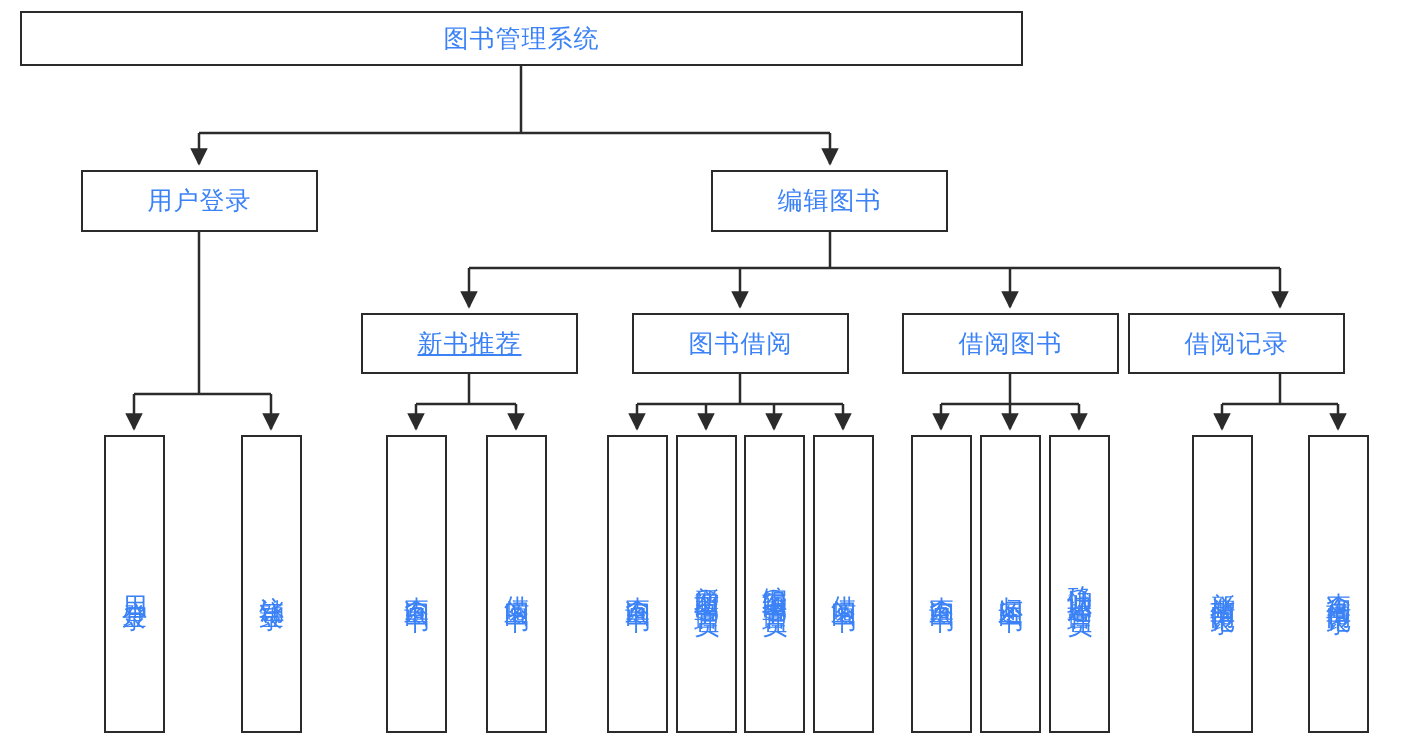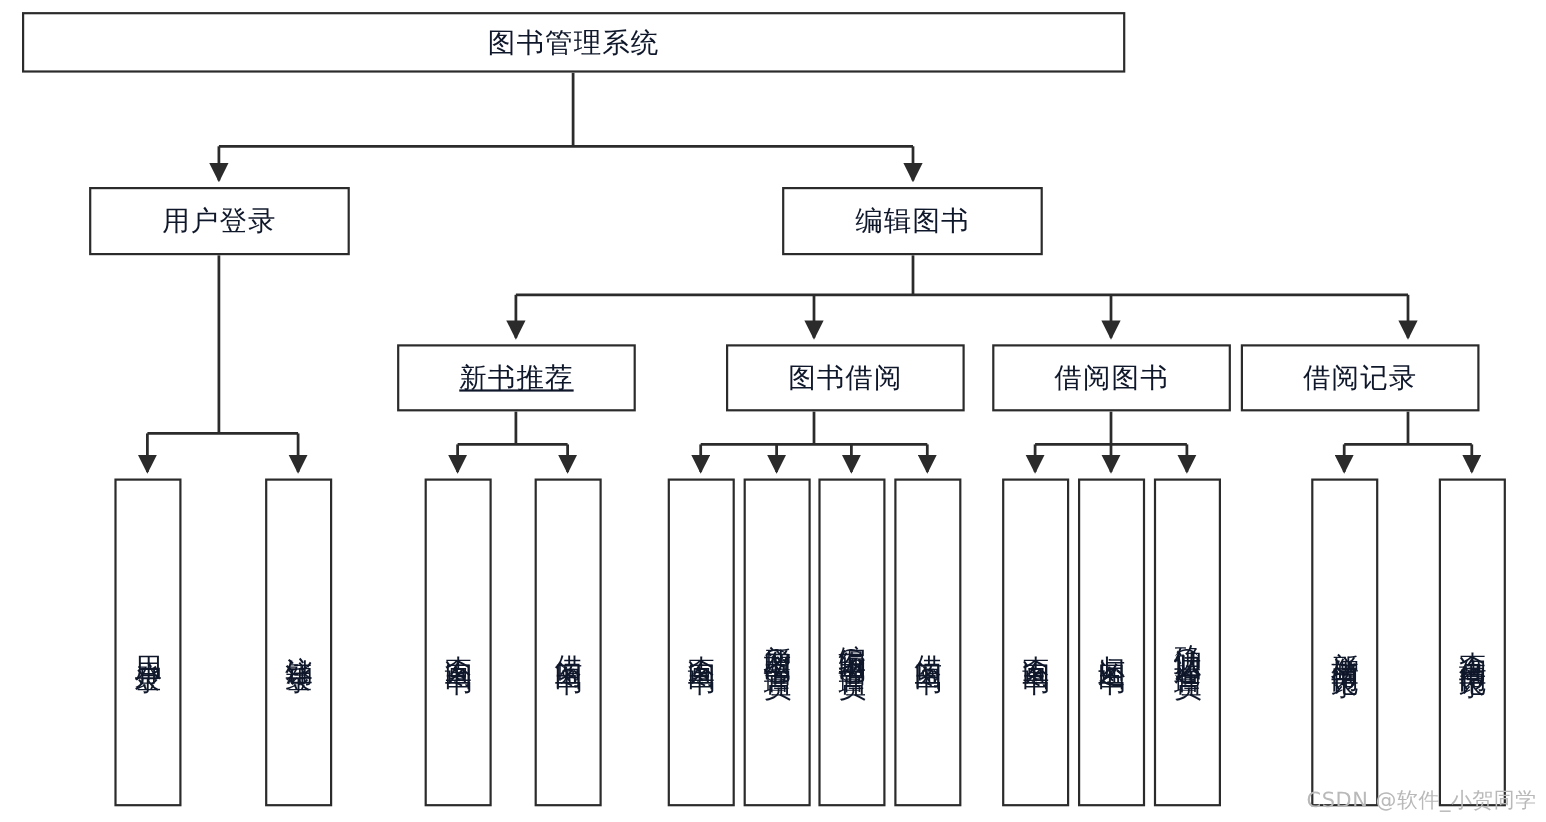--- a/index.html
+++ b/index.html
@@ -25,21 +25,21 @@
     height: 747px;
   }
   .node {
     position: absolute;
     box-sizing: border-box;
     border: 2.5px solid #2b2b2b;
     background: #ffffff;
     display: flex;
     align-items: center;
     justify-content: center;
-    color: #0f172a;
+    color: #3b82f6;
   }
   .node-h {
     font-size: 25px;
     letter-spacing: 1px;
     line-height: 1.1;
   }
   .node-v {
     font-size: 25px;
     writing-mode: vertical-rl;
     text-orientation: upright;
@@ -133,21 +133,21 @@
   </div>
 
   <div class="node node-h" style="left:711px; top:170px; width:237px; height:62px;">
     <span>编辑图书</span>
   </div>
 
   <div class="node node-h" style="left:361px; top:313px; width:217px; height:61px;text-decoration:underline;">
     <span>新书推荐</span>
   </div>
 
-  <div class="node node-h" style="left:660px; top:313px; width:217px; height:61px;align-items:center;">
+  <div class="node node-h" style="left:632px; top:313px; width:217px; height:61px;align-items:center;">
     <span>图书借阅</span>
   </div>
 
   <div class="node node-h" style="left:902px; top:313px; width:217px; height:61px;">
     <span>借阅图书</span>
   </div>
 
   <div class="node node-h" style="left:1128px; top:313px; width:217px; height:61px;">
     <span>借阅记录</span>
   </div>
@@ -197,15 +197,14 @@
   </div>
 
   <div class="node node-v" style="left:1192px; top:435px; width:61px; height:298px;">
     <span class="node-label-v">新增借阅记录</span>
   </div>
 
   <div class="node node-v" style="left:1308px; top:435px; width:61px; height:298px;">
     <span class="node-label-v">查询借阅记录</span>
   </div>
 
-  <div class="watermark">CSDN @软件_小贺同学</div>
 
 </div>
 
 </body></html>

